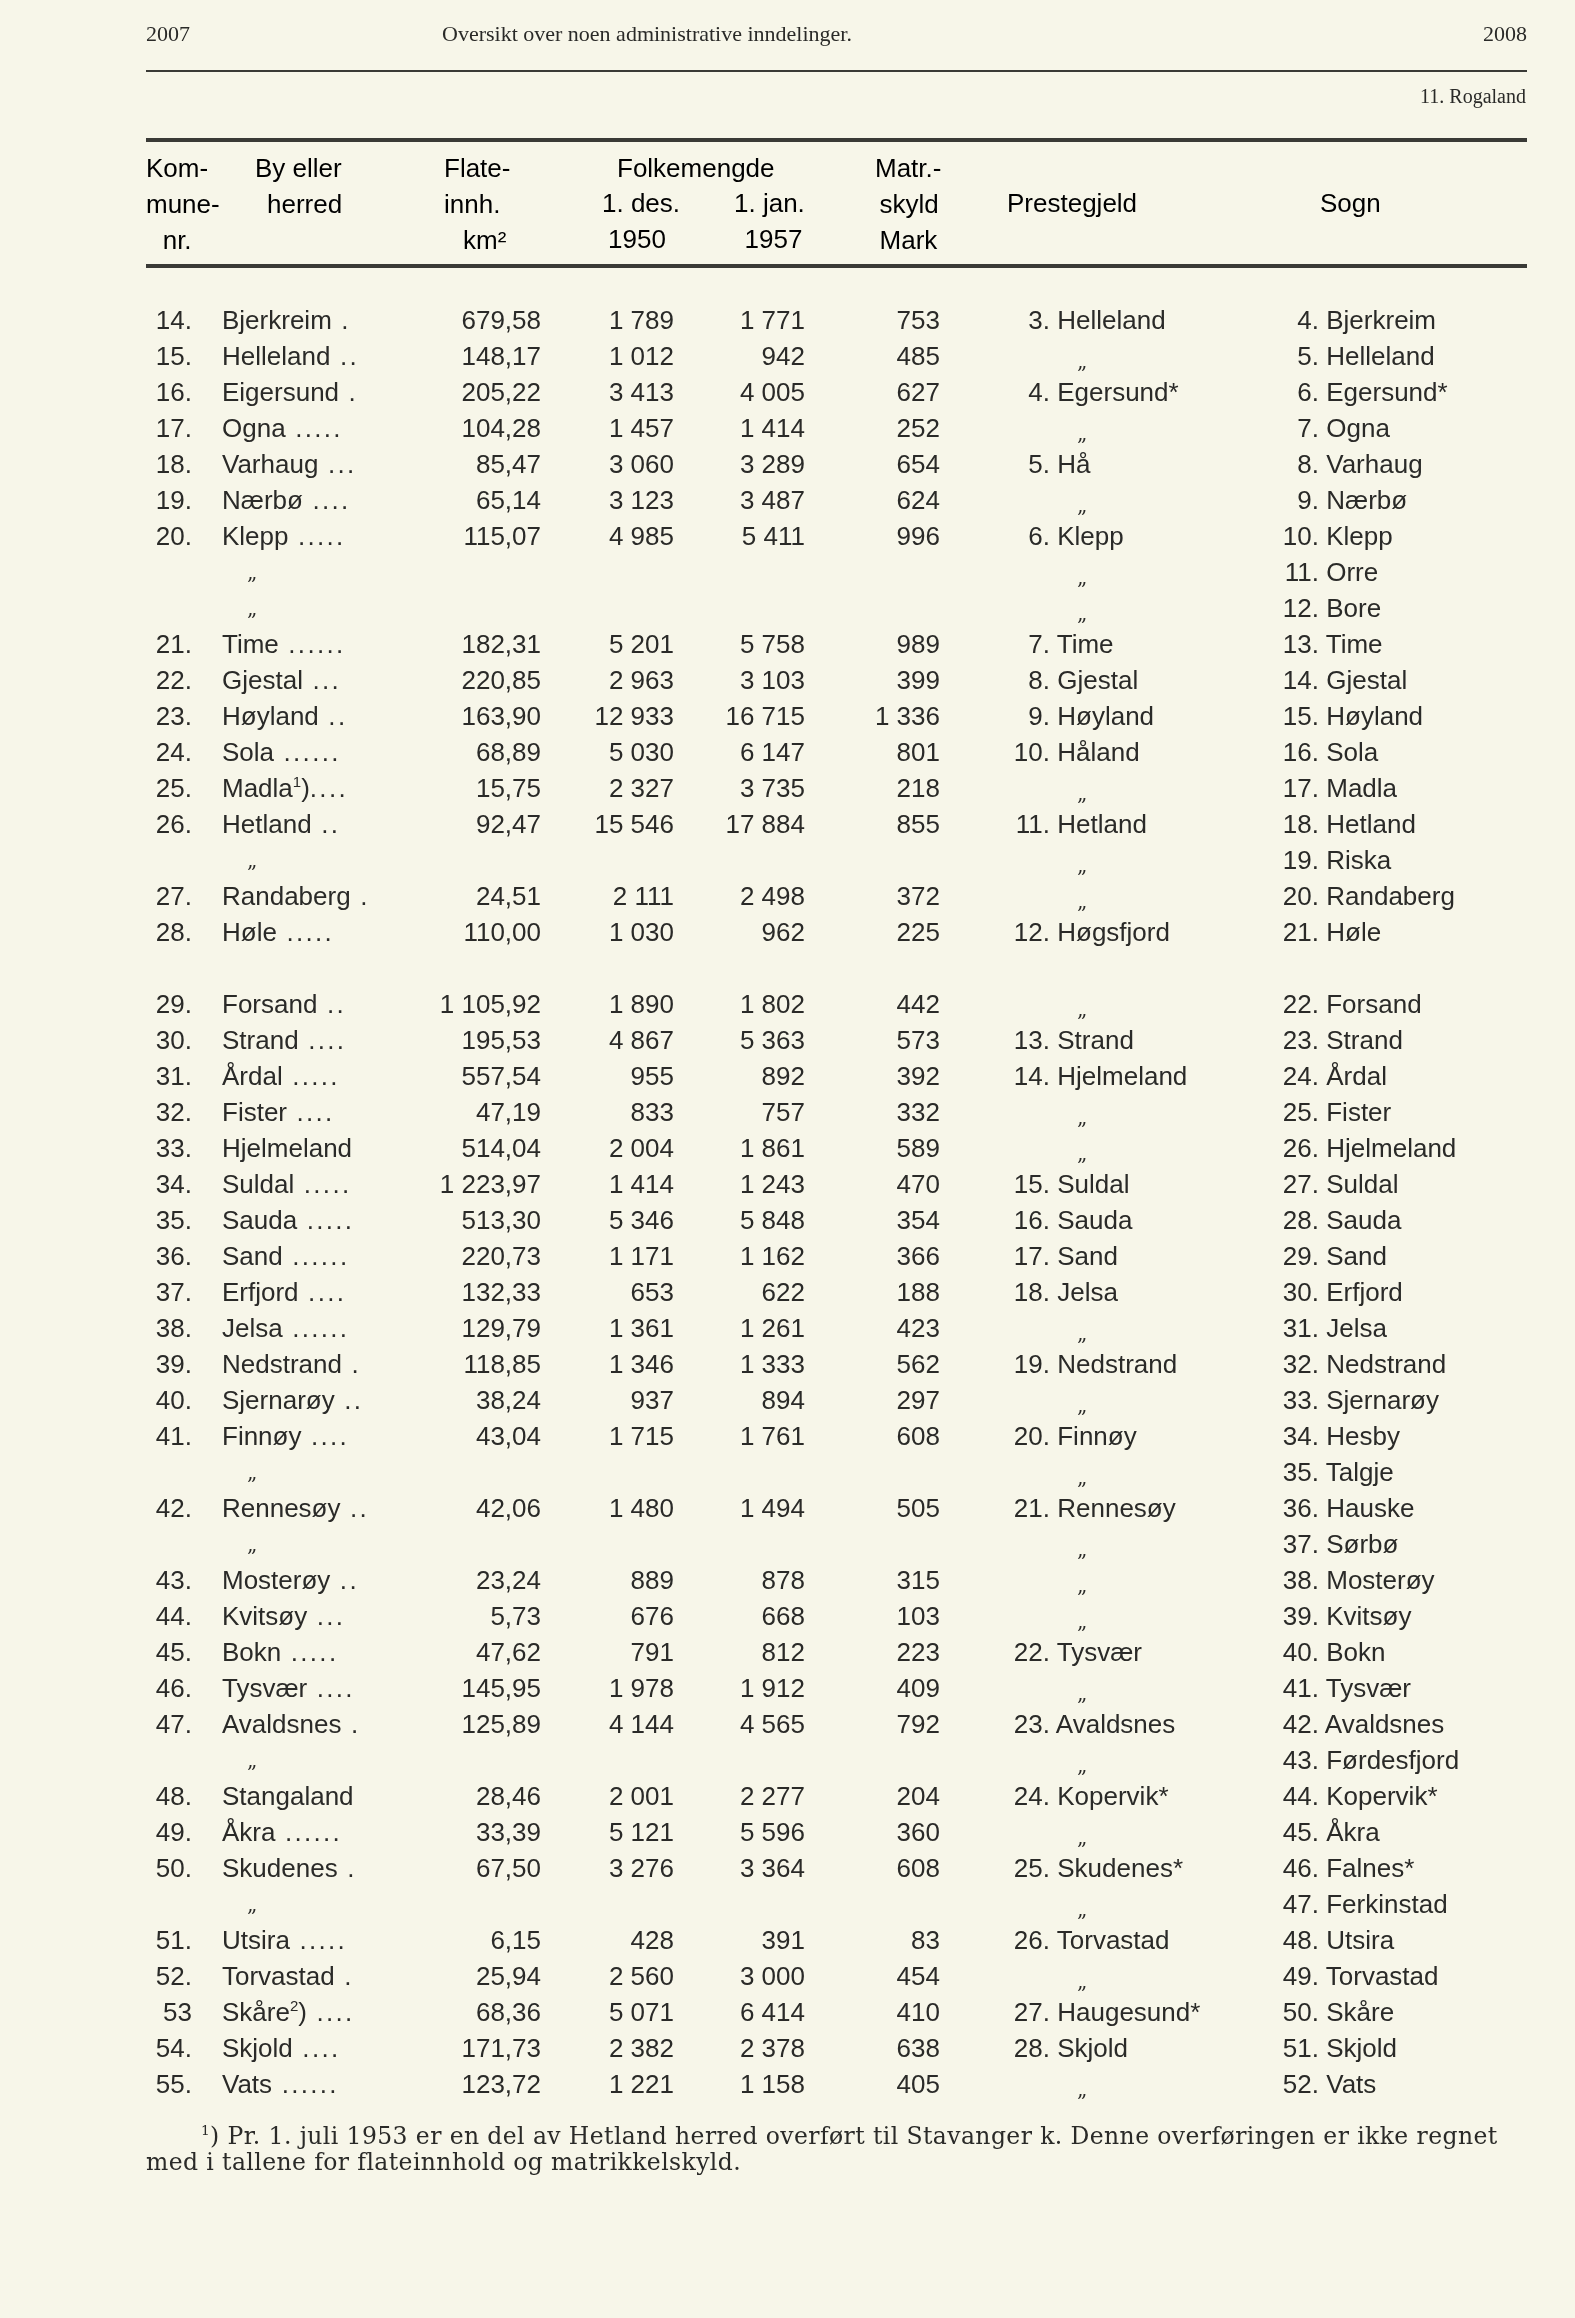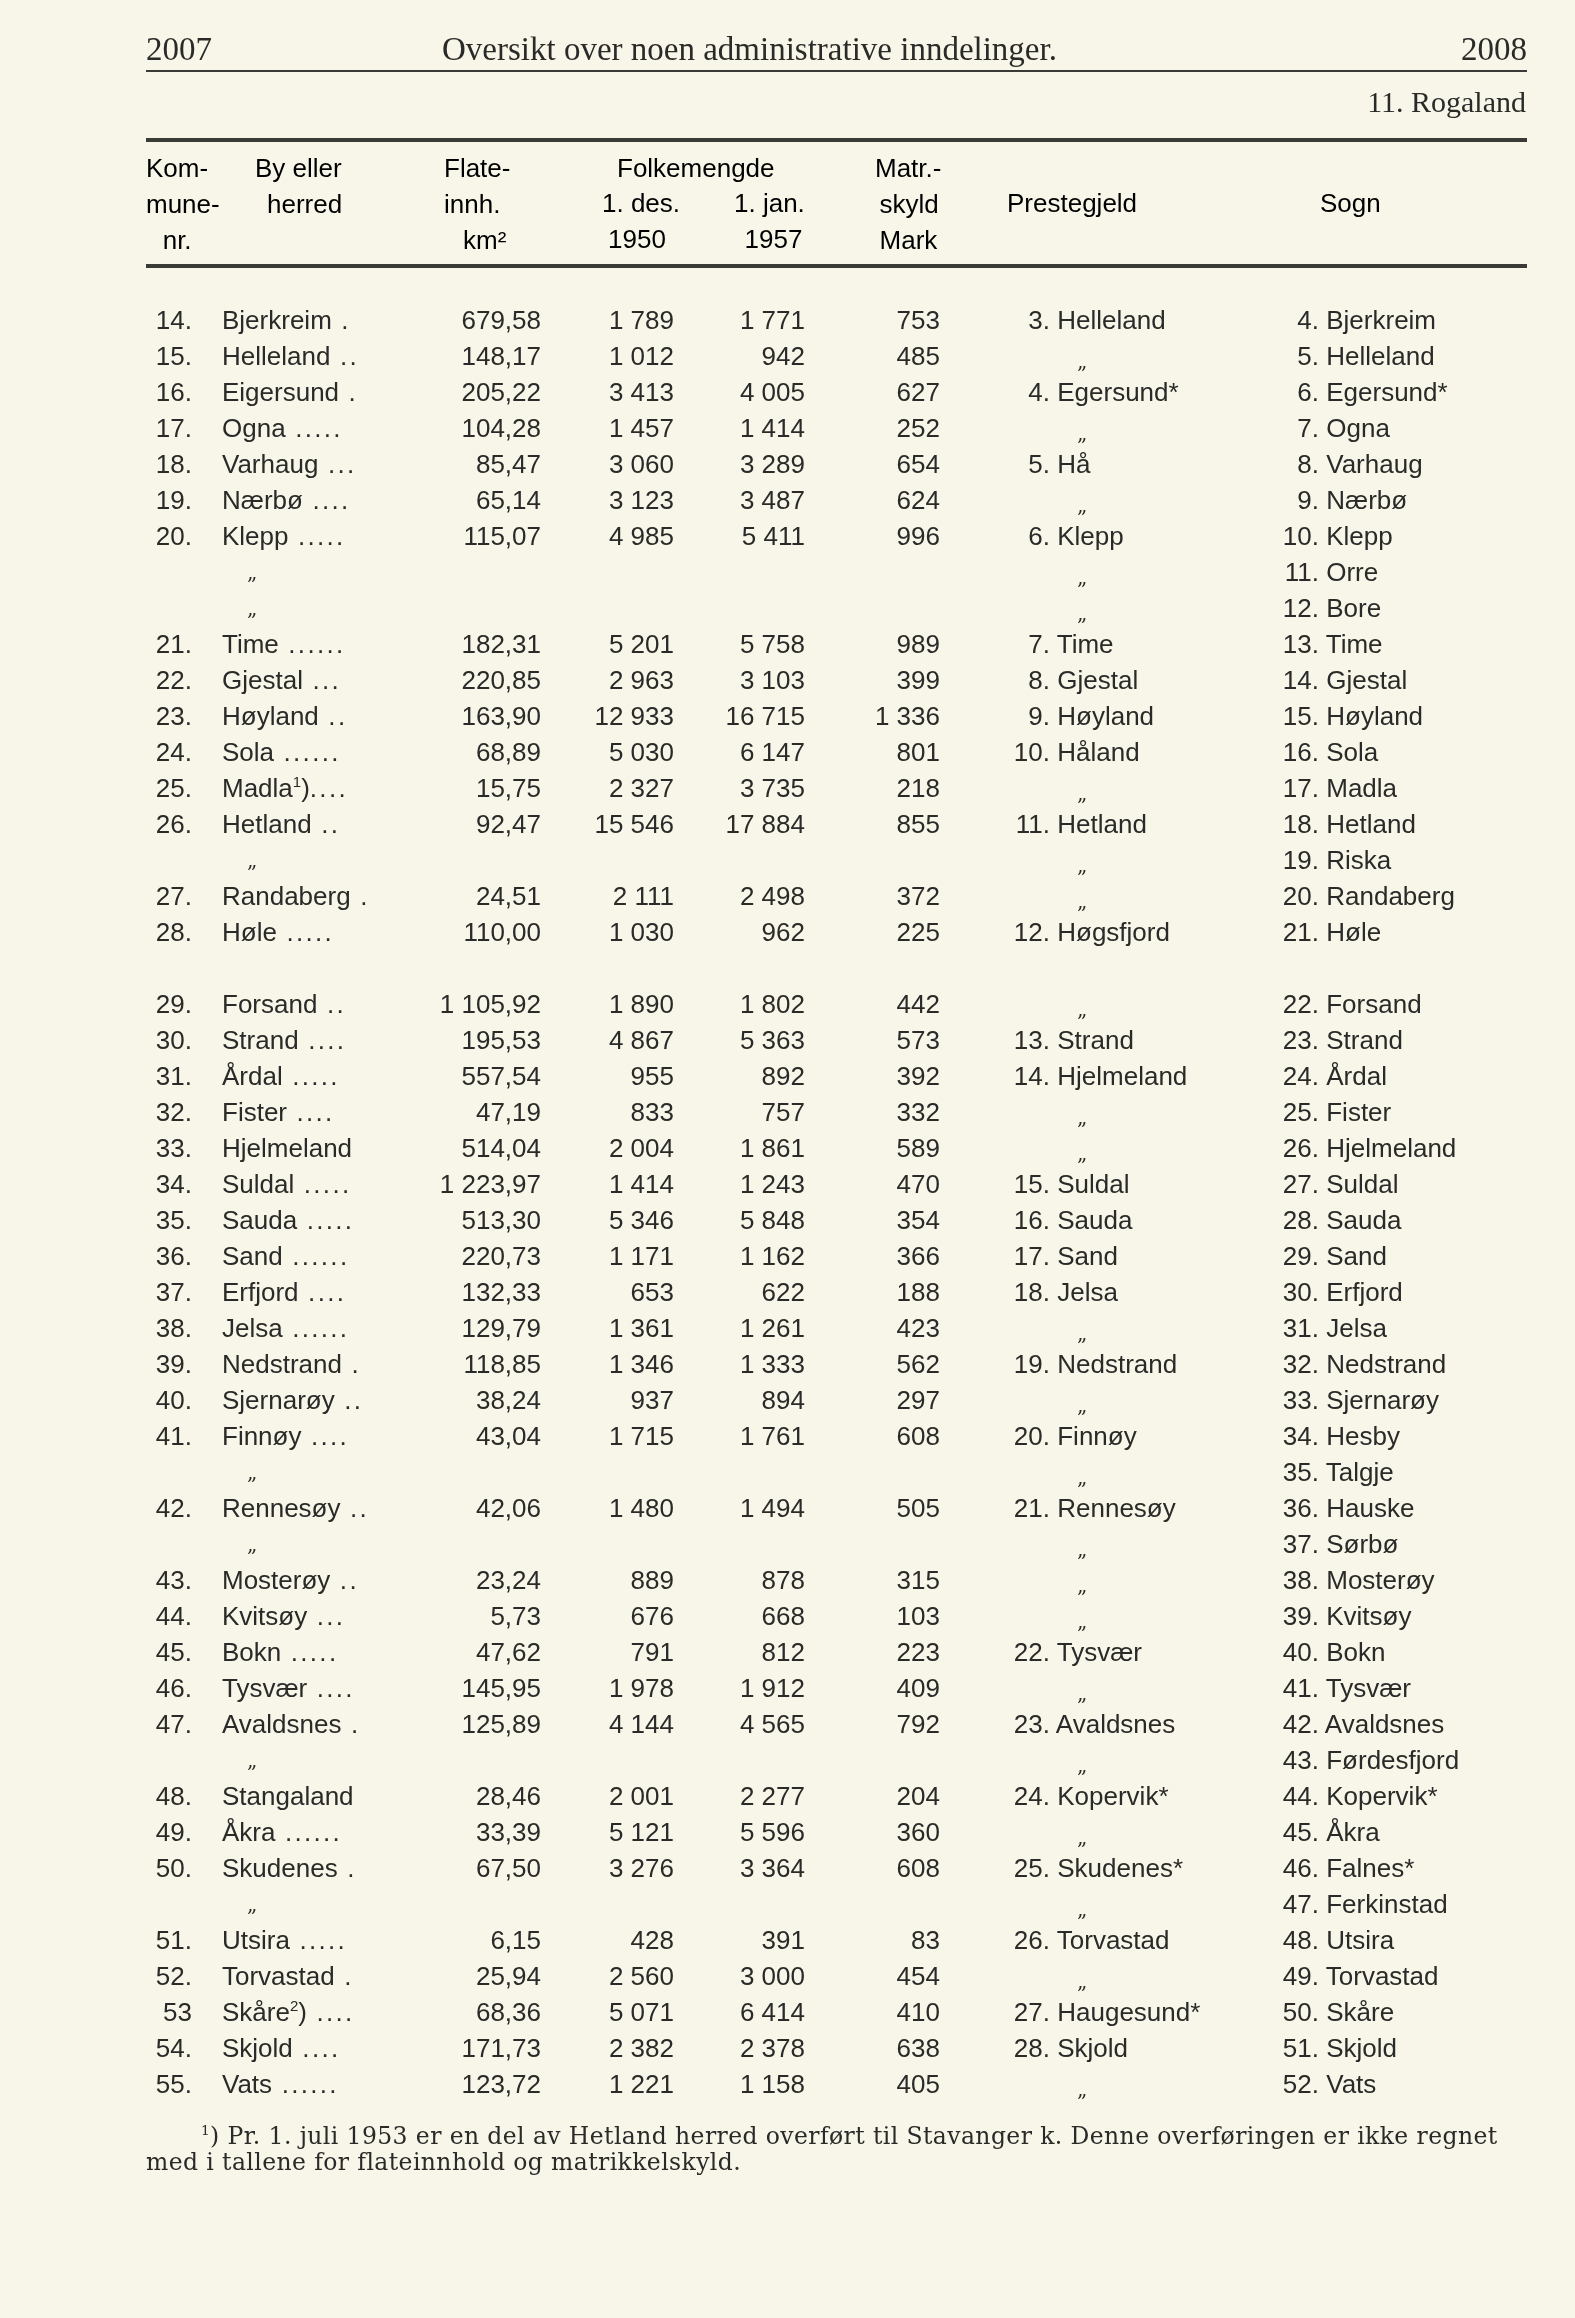--- a/index.html
+++ b/index.html
@@ -1,29 +1,29 @@
 <!DOCTYPE html>
 <html style="font-size:12px"><head>
 <meta charset="utf-8">
 <style>
   html, body { margin:0; padding:0; }
   body {
     width:1575px; height:2319px; background:#f7f6e9; color:#2a2a28;
     font-family:"DejaVu Serif","Liberation Serif",serif; position:relative; overflow:hidden;
   }
   .page { position:absolute; left:0; top:0; width:1575px; height:2319px; }
-  .running-head { position:absolute; top:31px; left:146px; width:1381px; height:46px;
-    font-family:"Liberation Serif",serif; font-size:33px; }
+  .running-head { position:absolute; top:21px; left:146px; width:1381px; height:46px;
+    font-family:"Liberation Serif",serif; font-size:22px; }
   .running-head .l { position:absolute; left:0; top:0; }
   .running-head .c { position:absolute; left:296px; top:0; }
   .running-head .r { position:absolute; right:0; top:0; }
   .rule { position:absolute; left:146px; width:1381px; background:#3a3a36; }
   .rule.thin { height:2.3px; }
   .rule.thick { height:3.8px; }
-  .county { position:absolute; right:49px; top:85px; font-size:30px; font-family:"Liberation Serif",serif; }
+  .county { position:absolute; right:49px; top:85px; font-size:20px; font-family:"Liberation Serif",serif; }
 
   .hdr { position:absolute; font-family:"Liberation Sans",sans-serif; font-size:26px; line-height:36px; color:#000000; }
   .hdr div { white-space:nowrap; }
 
   .rows { position:absolute; left:0; top:302px; width:1575px; }
   .row { position:relative; height:36px; font-family:"Liberation Sans",sans-serif; font-size:26px; line-height:36px; white-space:nowrap; }
   .row.gap { height:36px; }
   .c-nr   { position:absolute; right:calc(1575px - 192px); text-align:right; }
   .c-name { position:absolute; left:222px; }
   .c-area { position:absolute; right:calc(1575px - 541px); text-align:left; }

